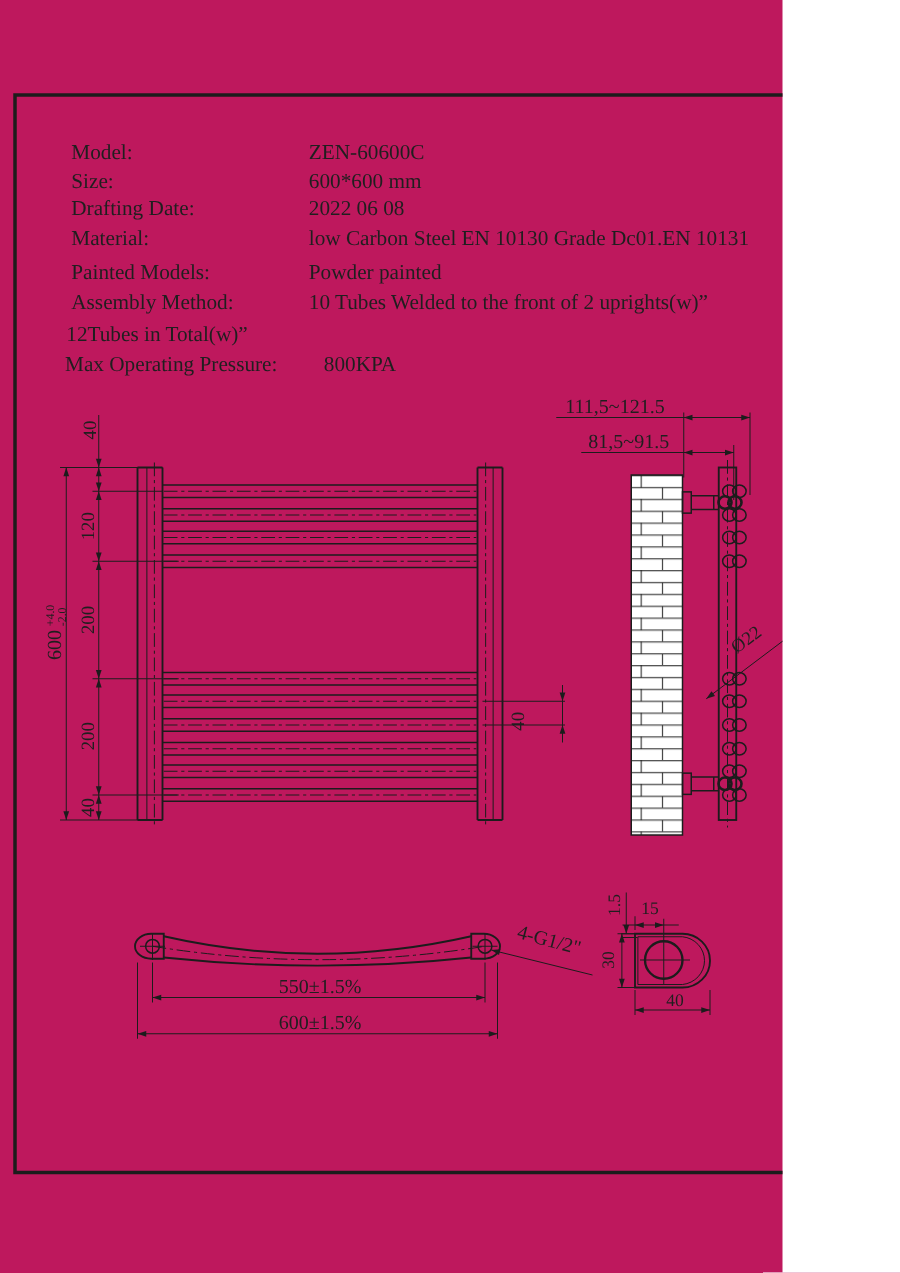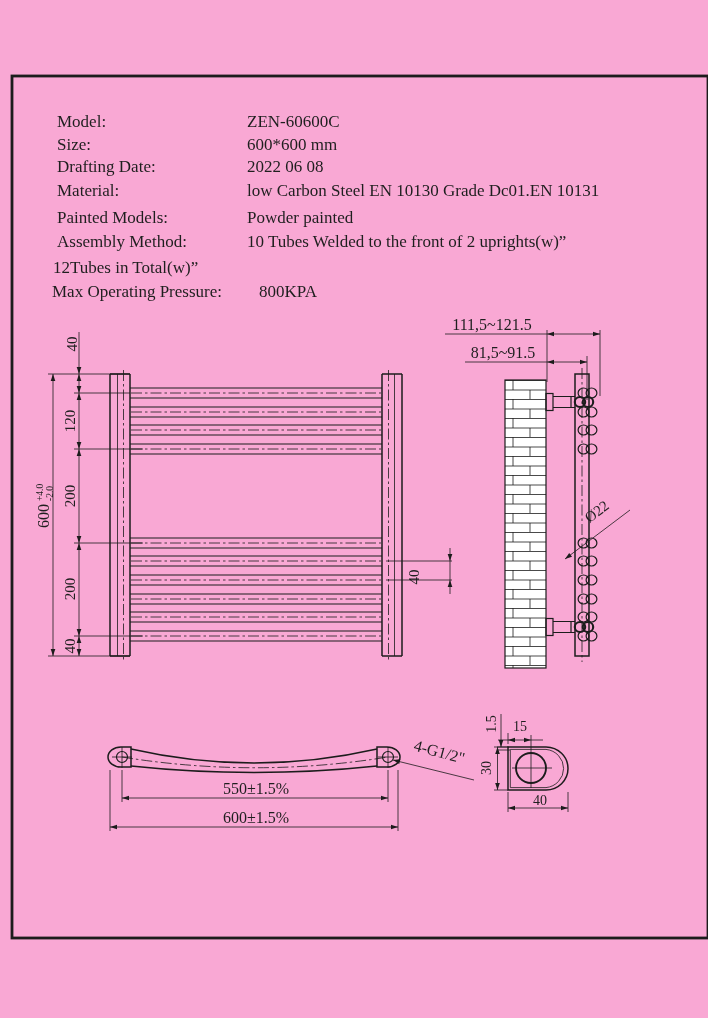--- a/index.html
+++ b/index.html
@@ -1,16 +1,16 @@
 <!DOCTYPE html>
 <html><head>
 <meta charset="utf-8">
 <style>
   html,body{margin:0;padding:0;background:#ffffff;}
-  #page{position:relative;width:708px;height:1018px;background:#f9a8d4;overflow:hidden;}
+  #page{position:relative;width:626px;height:1018px;background:#be185d;overflow:hidden;}
   svg{position:absolute;left:0;top:0;}
   text{font-family:"Liberation Serif", serif;fill:#1f1f1f;}
   .spec{font-size:17px;}
   .dim{font-size:15px;}
   .dim-s{font-size:14px;}
   .dim-l{font-size:16px;}
   .tol{font-size:9.5px;}
   .obj{stroke:#1c1c1c;stroke-width:1.5;fill:none;}
   .obj2{stroke:#1c1c1c;stroke-width:1.2;fill:none;}
   .thin{stroke:#1c1c1c;stroke-width:0.8;fill:none;}

